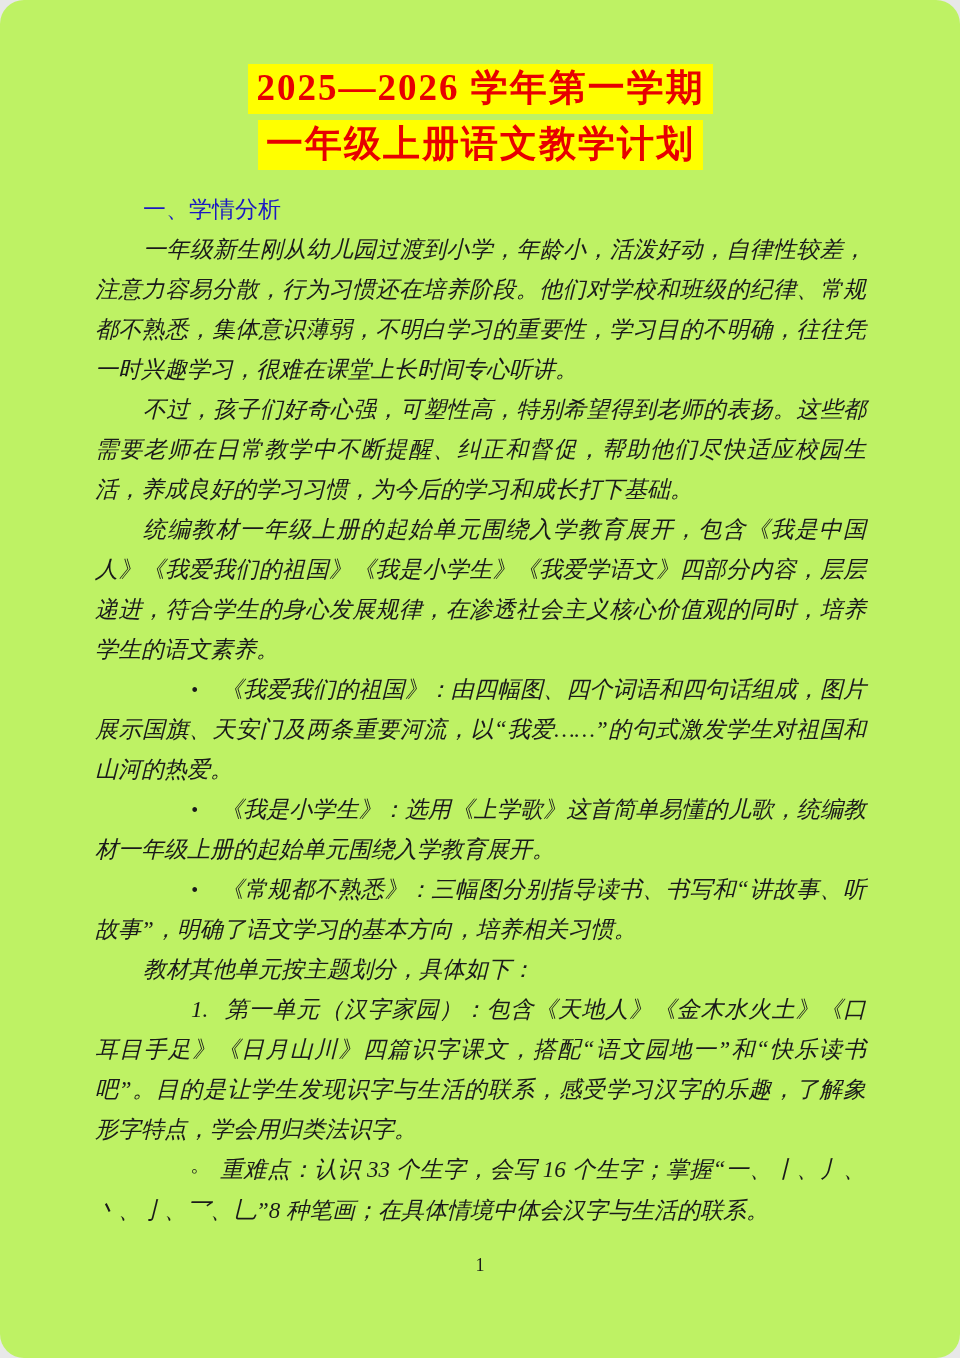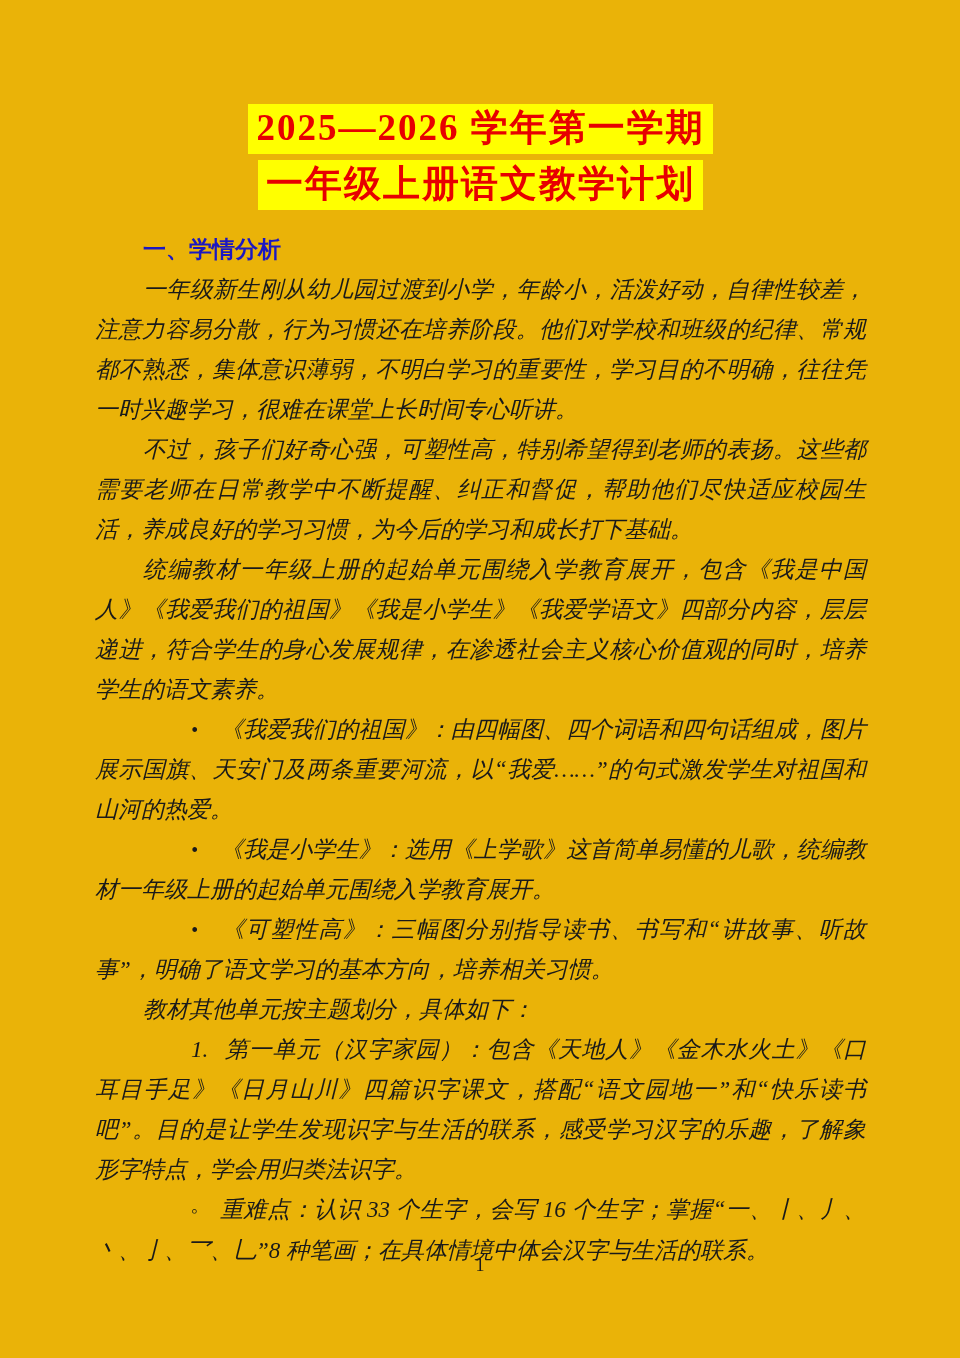--- a/index.html
+++ b/index.html
@@ -2,41 +2,42 @@
 <html><head>
 <meta charset="utf-8">
 <style>
   * { margin: 0; padding: 0; box-sizing: border-box; }
   html, body { background: #e8e8e8; }
   .page {
     position: relative;
     width: 960px;
     height: 1358px;
     margin: 0 auto;
-    background: #eab308;
-    padding: 104px 94px 0 95px;
+    background: #bef264;
+    padding: 64px 94px 0 95px;
     font-family: "Liberation Serif", "DejaVu Serif", serif;
     color: #1a1a1a;
     overflow: hidden;
+    border-radius: 24px;
   }
   .title-block { text-align: center; margin-bottom: 12px; }
   .title-line { line-height: 51px; }
   .title-hl {
     display: inline-block;
     background: #ffff00;
     color: #e70000;
     font-size: 37px;
     font-weight: bold;
     letter-spacing: 2px;
     padding: 1px 8px 3px 8px;
     line-height: 46px;
   }
   .heading {
     font-family: "Liberation Sans", "DejaVu Sans", sans-serif;
-    font-weight: bold;
+    font-weight: normal;
     font-size: 23px;
     color: #1b18c2;
     line-height: 42px;
     text-indent: 48px;
   }
   .heading.h1 { margin-top: 8px; }
   .body-p {
     font-size: 23px;
     line-height: 40px;
     text-align: justify;
@@ -83,21 +84,21 @@
 
   <p class="body-p">
     <span class="marker dot">•</span><span>《我爱我们的祖国》：由四幅图、四个词语和四句话组成，图片展示国旗、天安门及两条重要河流，以“我爱……”的句式激发学生对祖国和山河的热爱。</span>
   </p>
 
   <p class="body-p">
     <span class="marker dot">•</span><span>《我是小学生》：选用《上学歌》这首简单易懂的儿歌，统编教材一年级上册的起始单元围绕入学教育展开。</span>
   </p>
 
   <p class="body-p">
-    <span class="marker dot">•</span><span>《可塑性高》：三幅图分别指导读书、书写和“讲故事、听故事”，明确了语文学习的基本方向，培养相关习惯。</span>
+    <span class="marker dot">•</span><span>《常规都不熟悉》：三幅图分别指导读书、书写和“讲故事、听故事”，明确了语文学习的基本方向，培养相关习惯。</span>
   </p>
 
   <p class="body-p">教材其他单元按主题划分，具体如下：</p>
 
   <p class="body-p">
     <span class="marker num">1.</span><span>第一单元（汉字家园）：包含《天地人》《金木水火土》《口耳目手足》《日月山川》四篇识字课文，搭配“语文园地一”和“快乐读书吧”。目的是让学生发现识字与生活的联系，感受学习汉字的乐趣，了解象形字特点，学会用归类法识字。</span>
   </p>
 
   <p class="body-p">
     <span class="marker circ">◦</span><span>重难点：认识 33 个生字，会写 16 个生字；掌握“一、丨、丿、丶、亅、乛、乚”8 种笔画；在具体情境中体会汉字与生活的联系。</span>

